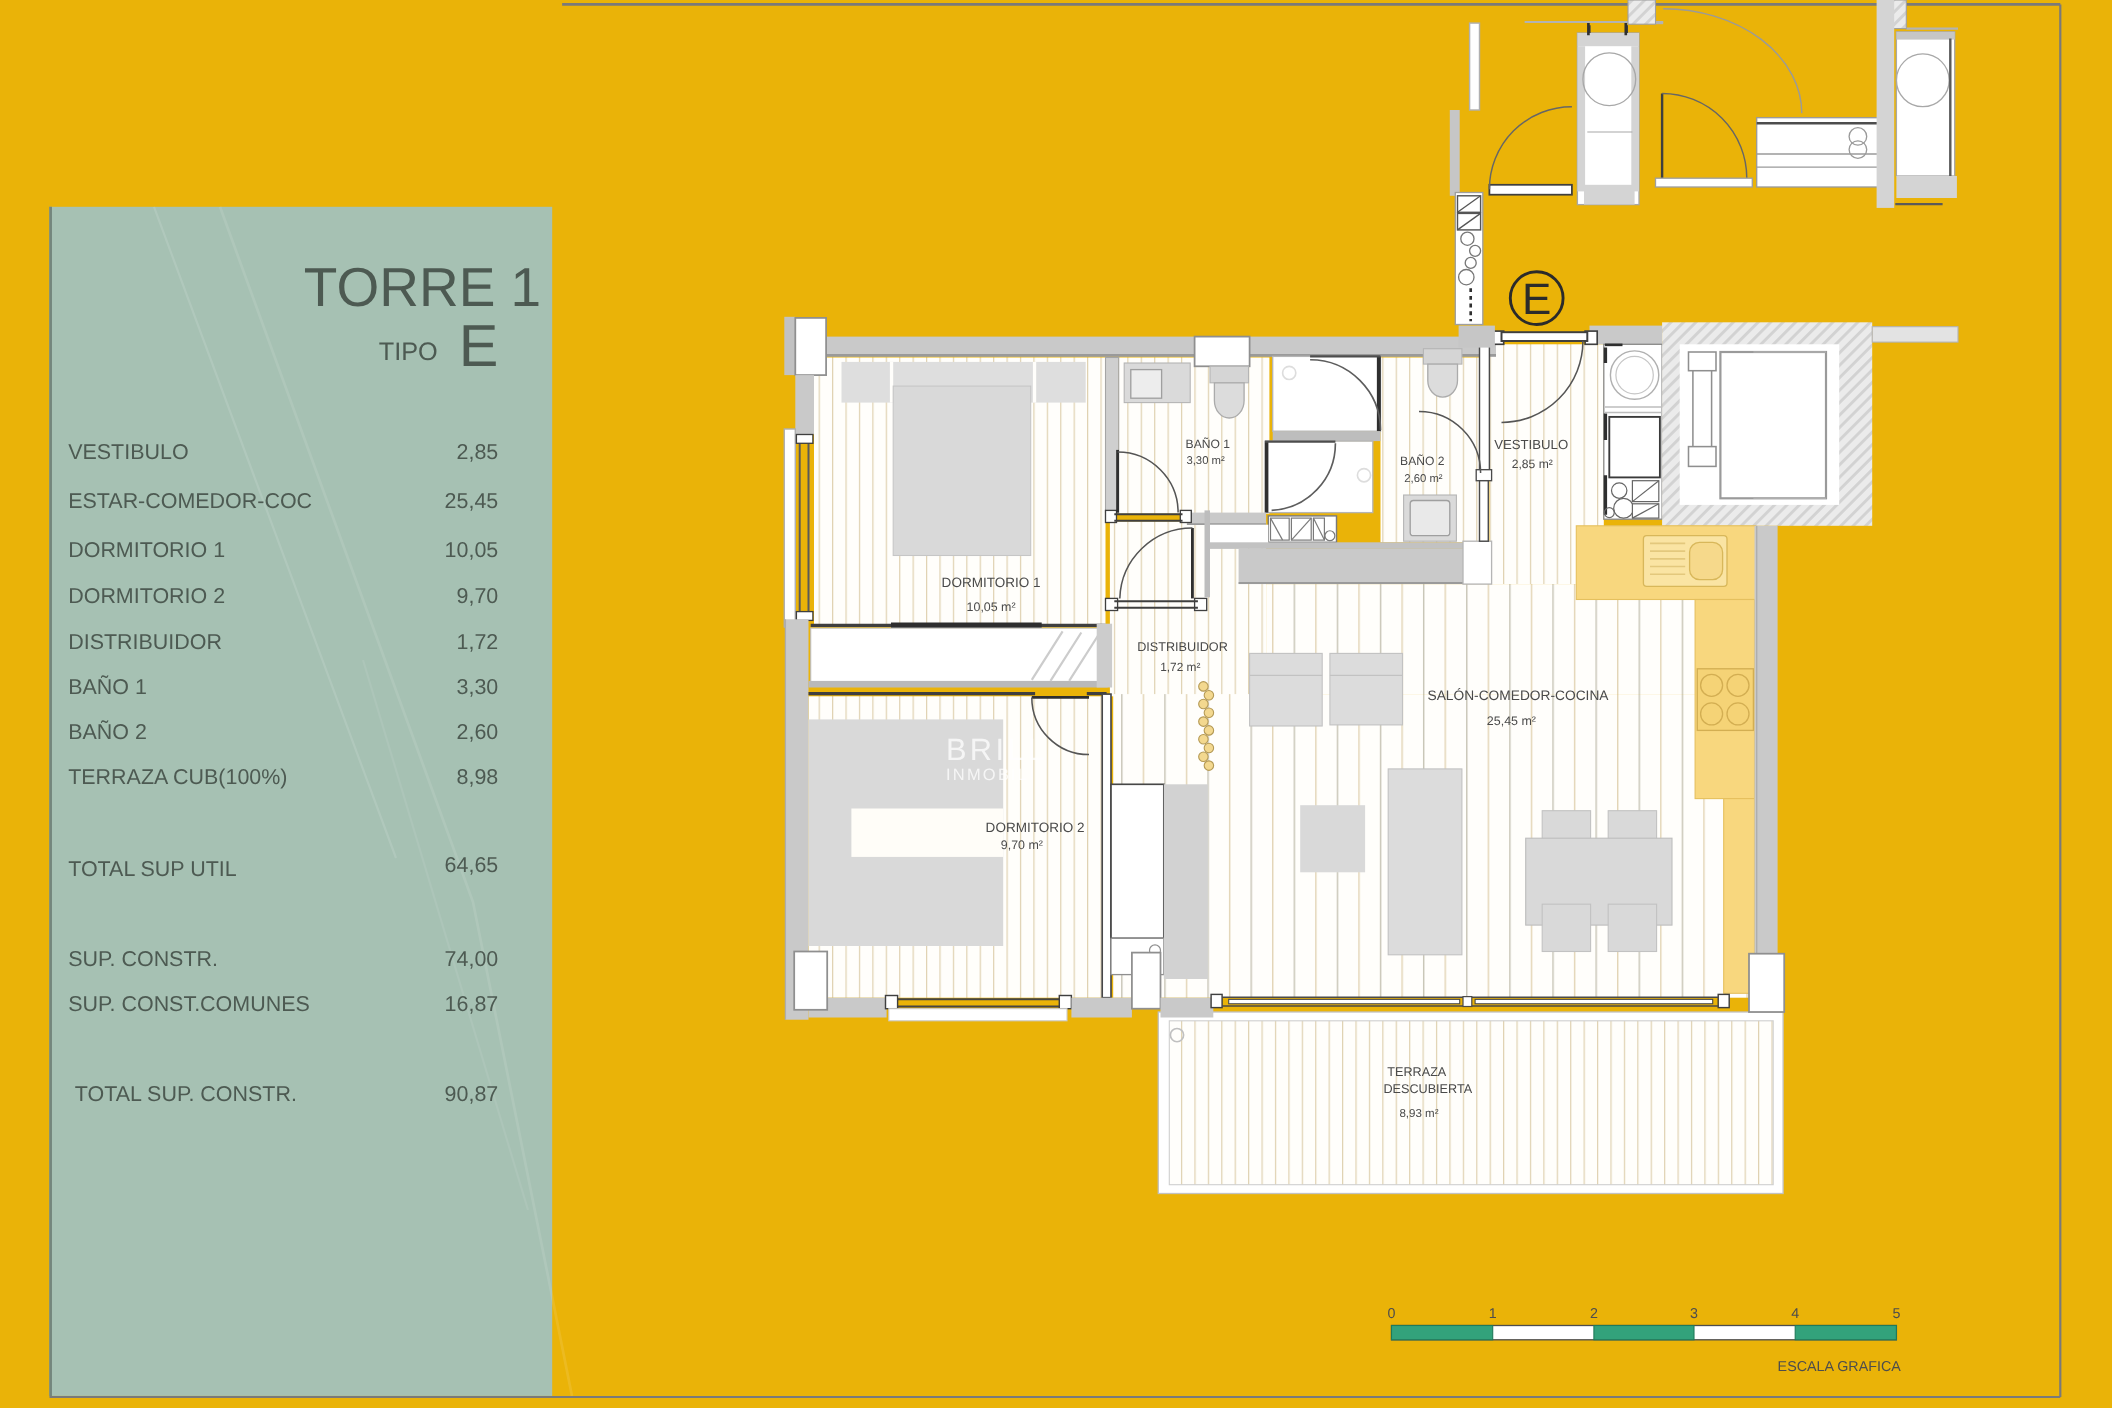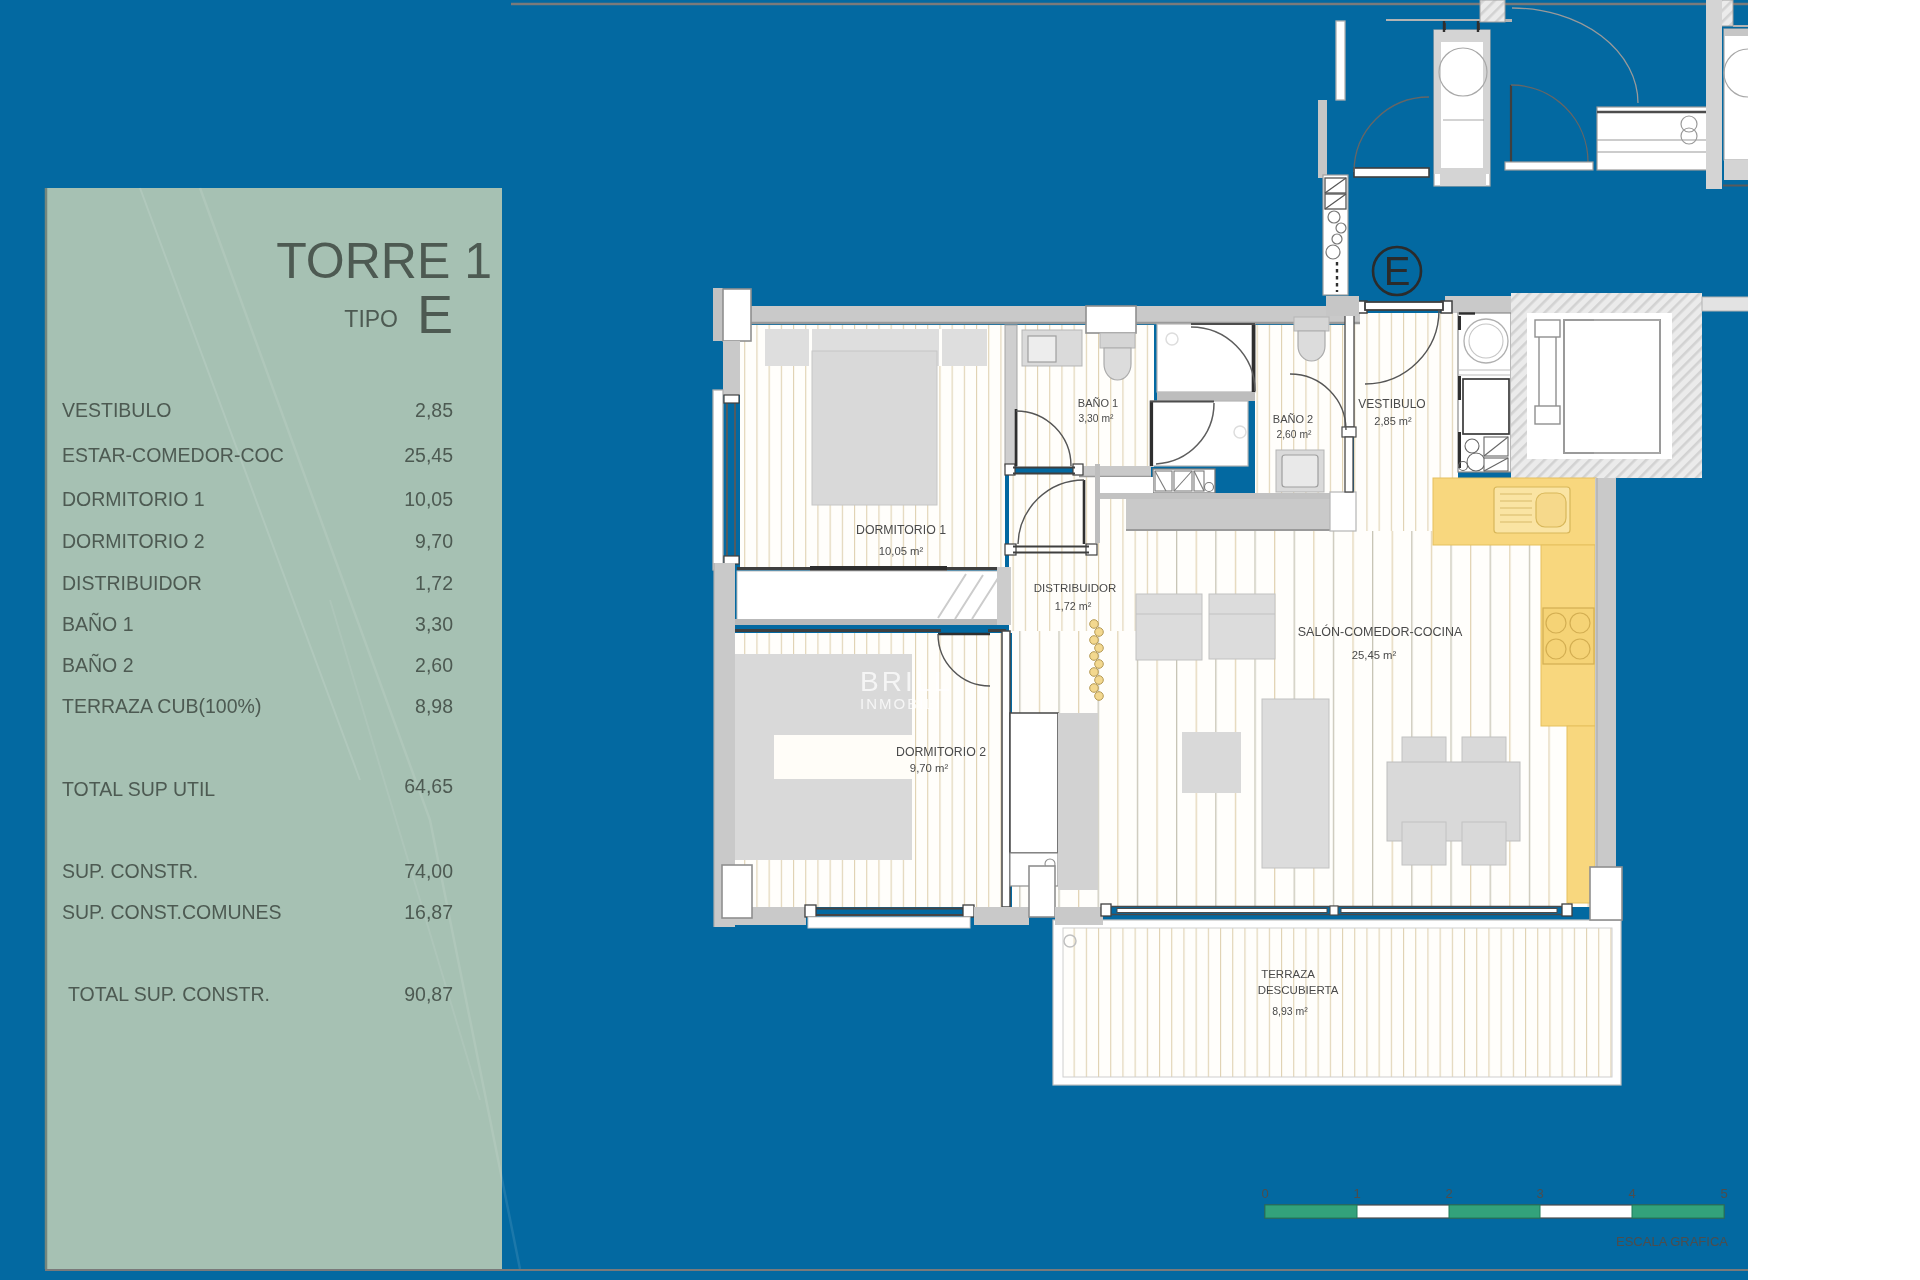--- a/index.html
+++ b/index.html
@@ -1,18 +1,18 @@
 <!DOCTYPE html>
 <html><head>
 <meta charset="utf-8">
 <style>
 html,body{margin:0;padding:0;background:#ffffff;}
 *{font-family:"Liberation Sans", sans-serif;-webkit-font-smoothing:antialiased;}
 text{-webkit-font-smoothing:antialiased;}
-#page{position:relative;width:1748px;height:1280px;overflow:hidden;background:#0369a1;}
+#page{position:relative;width:1920px;height:1280px;overflow:hidden;background:#eab308;}
 svg{position:absolute;top:0;left:0;}
 </style>
 </head>
 <body>
 <div id="page">
 <svg width="1920" height="1280" viewBox="0 0 1920 1280">
 <defs>
 <pattern id="fl12" width="12.2" height="8" patternUnits="userSpaceOnUse">
 <rect width="12.2" height="8" fill="#fffefb"></rect>
 <rect x="0" y="0" width="1.1" height="8" fill="#e0d2b2"></rect>

